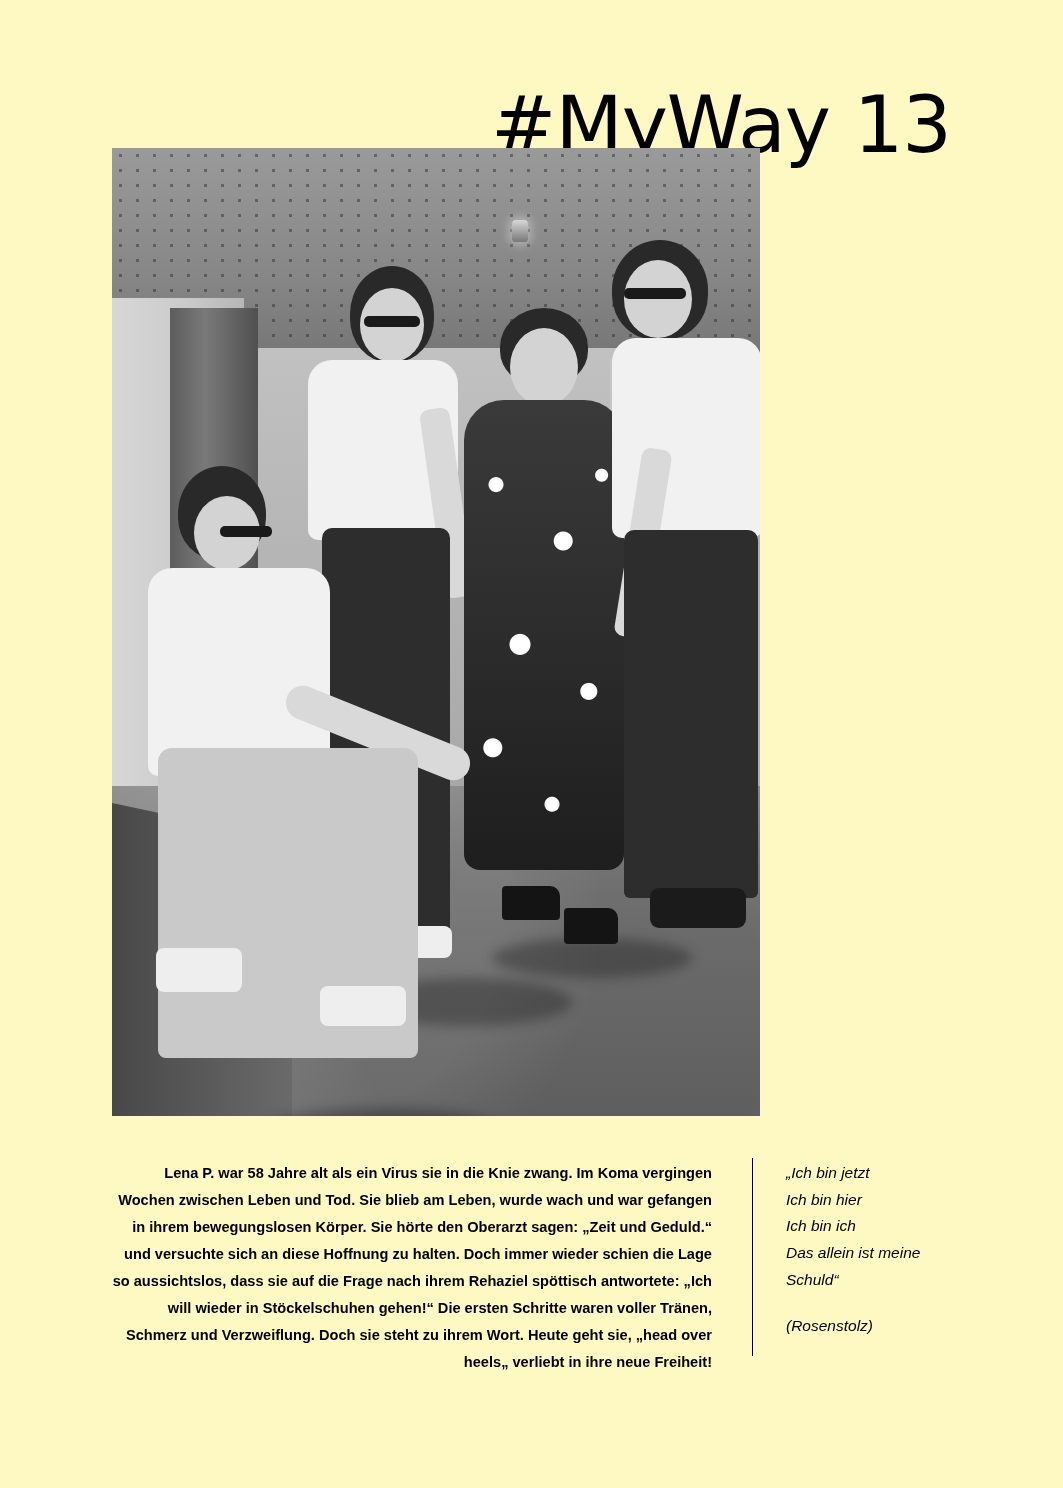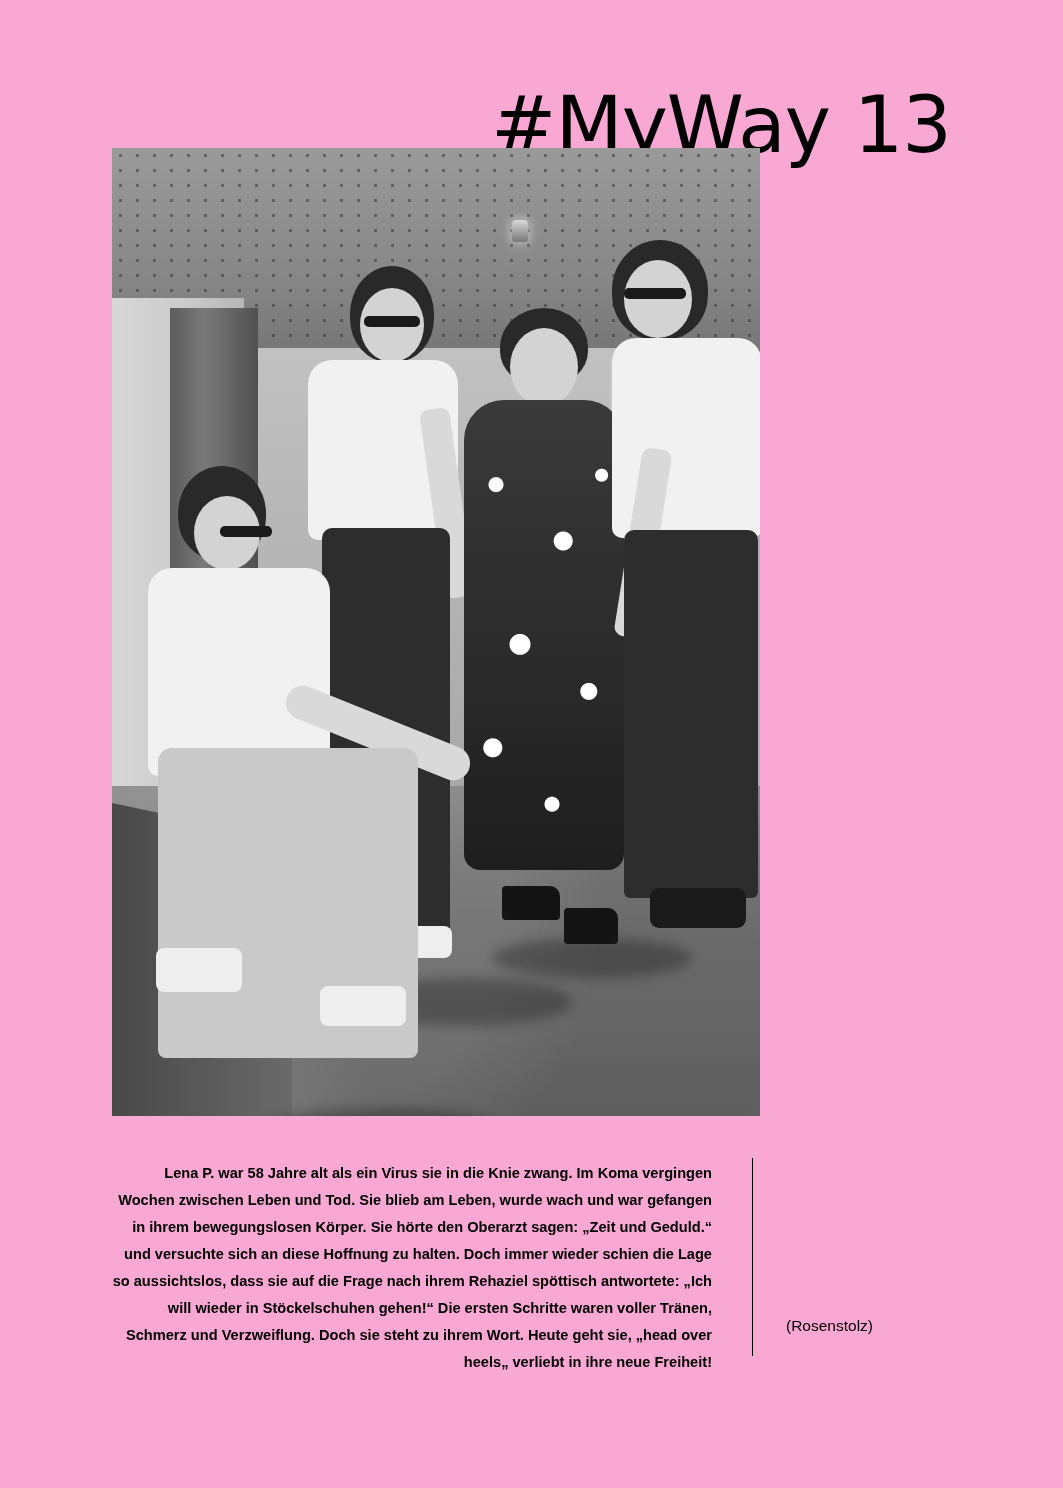--- a/index.html
+++ b/index.html
@@ -12,21 +12,21 @@
     height: 1488px;
     position: relative;
     font-family: "Liberation Sans", sans-serif;
     color: #000000;
     overflow: hidden;
   }
 
   .page {
     position: absolute;
     inset: 0;
-    background: #f9a8d4;
+    background: #fef9c3;
   }
 
   
   .title {
     position: absolute;
     top: 86px;
     left: 0;
     width: 1063px;
     padding-right: 112px;
     box-sizing: border-box;
@@ -232,20 +232,21 @@
     font-size: 15.5px;
     line-height: 1.72;
     color: #000;
     white-space: pre-wrap;
   }
   .quote-source {
     position: absolute;
     left: 786px;
     top: 1317px;
     font-family: "Liberation Sans", sans-serif;
+    font-style: italic;
     font-size: 15.5px;
     color: #000;
   }
 </style>
 </head>
 <body>
 
 <div class="page">
 
   <div class="title">#MyWay 13</div>
@@ -306,16 +307,21 @@
         <div class="shoe" style="left:208px; top:838px; width:86px; height:40px;"></div>
       </div>
 
     </div>
   </div>
 
   <div class="story">Lena P. war 58 Jahre alt als ein Virus sie in die Knie zwang. Im Koma vergingen Wochen zwischen Leben und Tod. Sie blieb am Leben, wurde wach und war gefangen in ihrem bewegungslosen Körper. Sie hörte den Oberarzt sagen: „Zeit und Geduld.“  und versuchte sich an diese Hoffnung zu halten. Doch immer wieder schien die Lage so aussichtslos, dass sie auf die Frage nach ihrem Rehaziel spöttisch antwortete: „Ich will wieder in Stöckelschuhen gehen!“ Die ersten Schritte waren voller Tränen, Schmerz und Verzweiflung. Doch sie steht zu ihrem Wort. Heute geht sie, „head over heels„ verliebt in ihre neue Freiheit!</div>
 
   <div class="divider"></div>
 
+  <div class="quote">„Ich bin jetzt
+Ich bin hier
+Ich bin ich
+Das allein ist meine
+Schuld“</div>
 
   <div class="quote-source">(Rosenstolz)</div>
 
 </div>
 
 </body></html>

